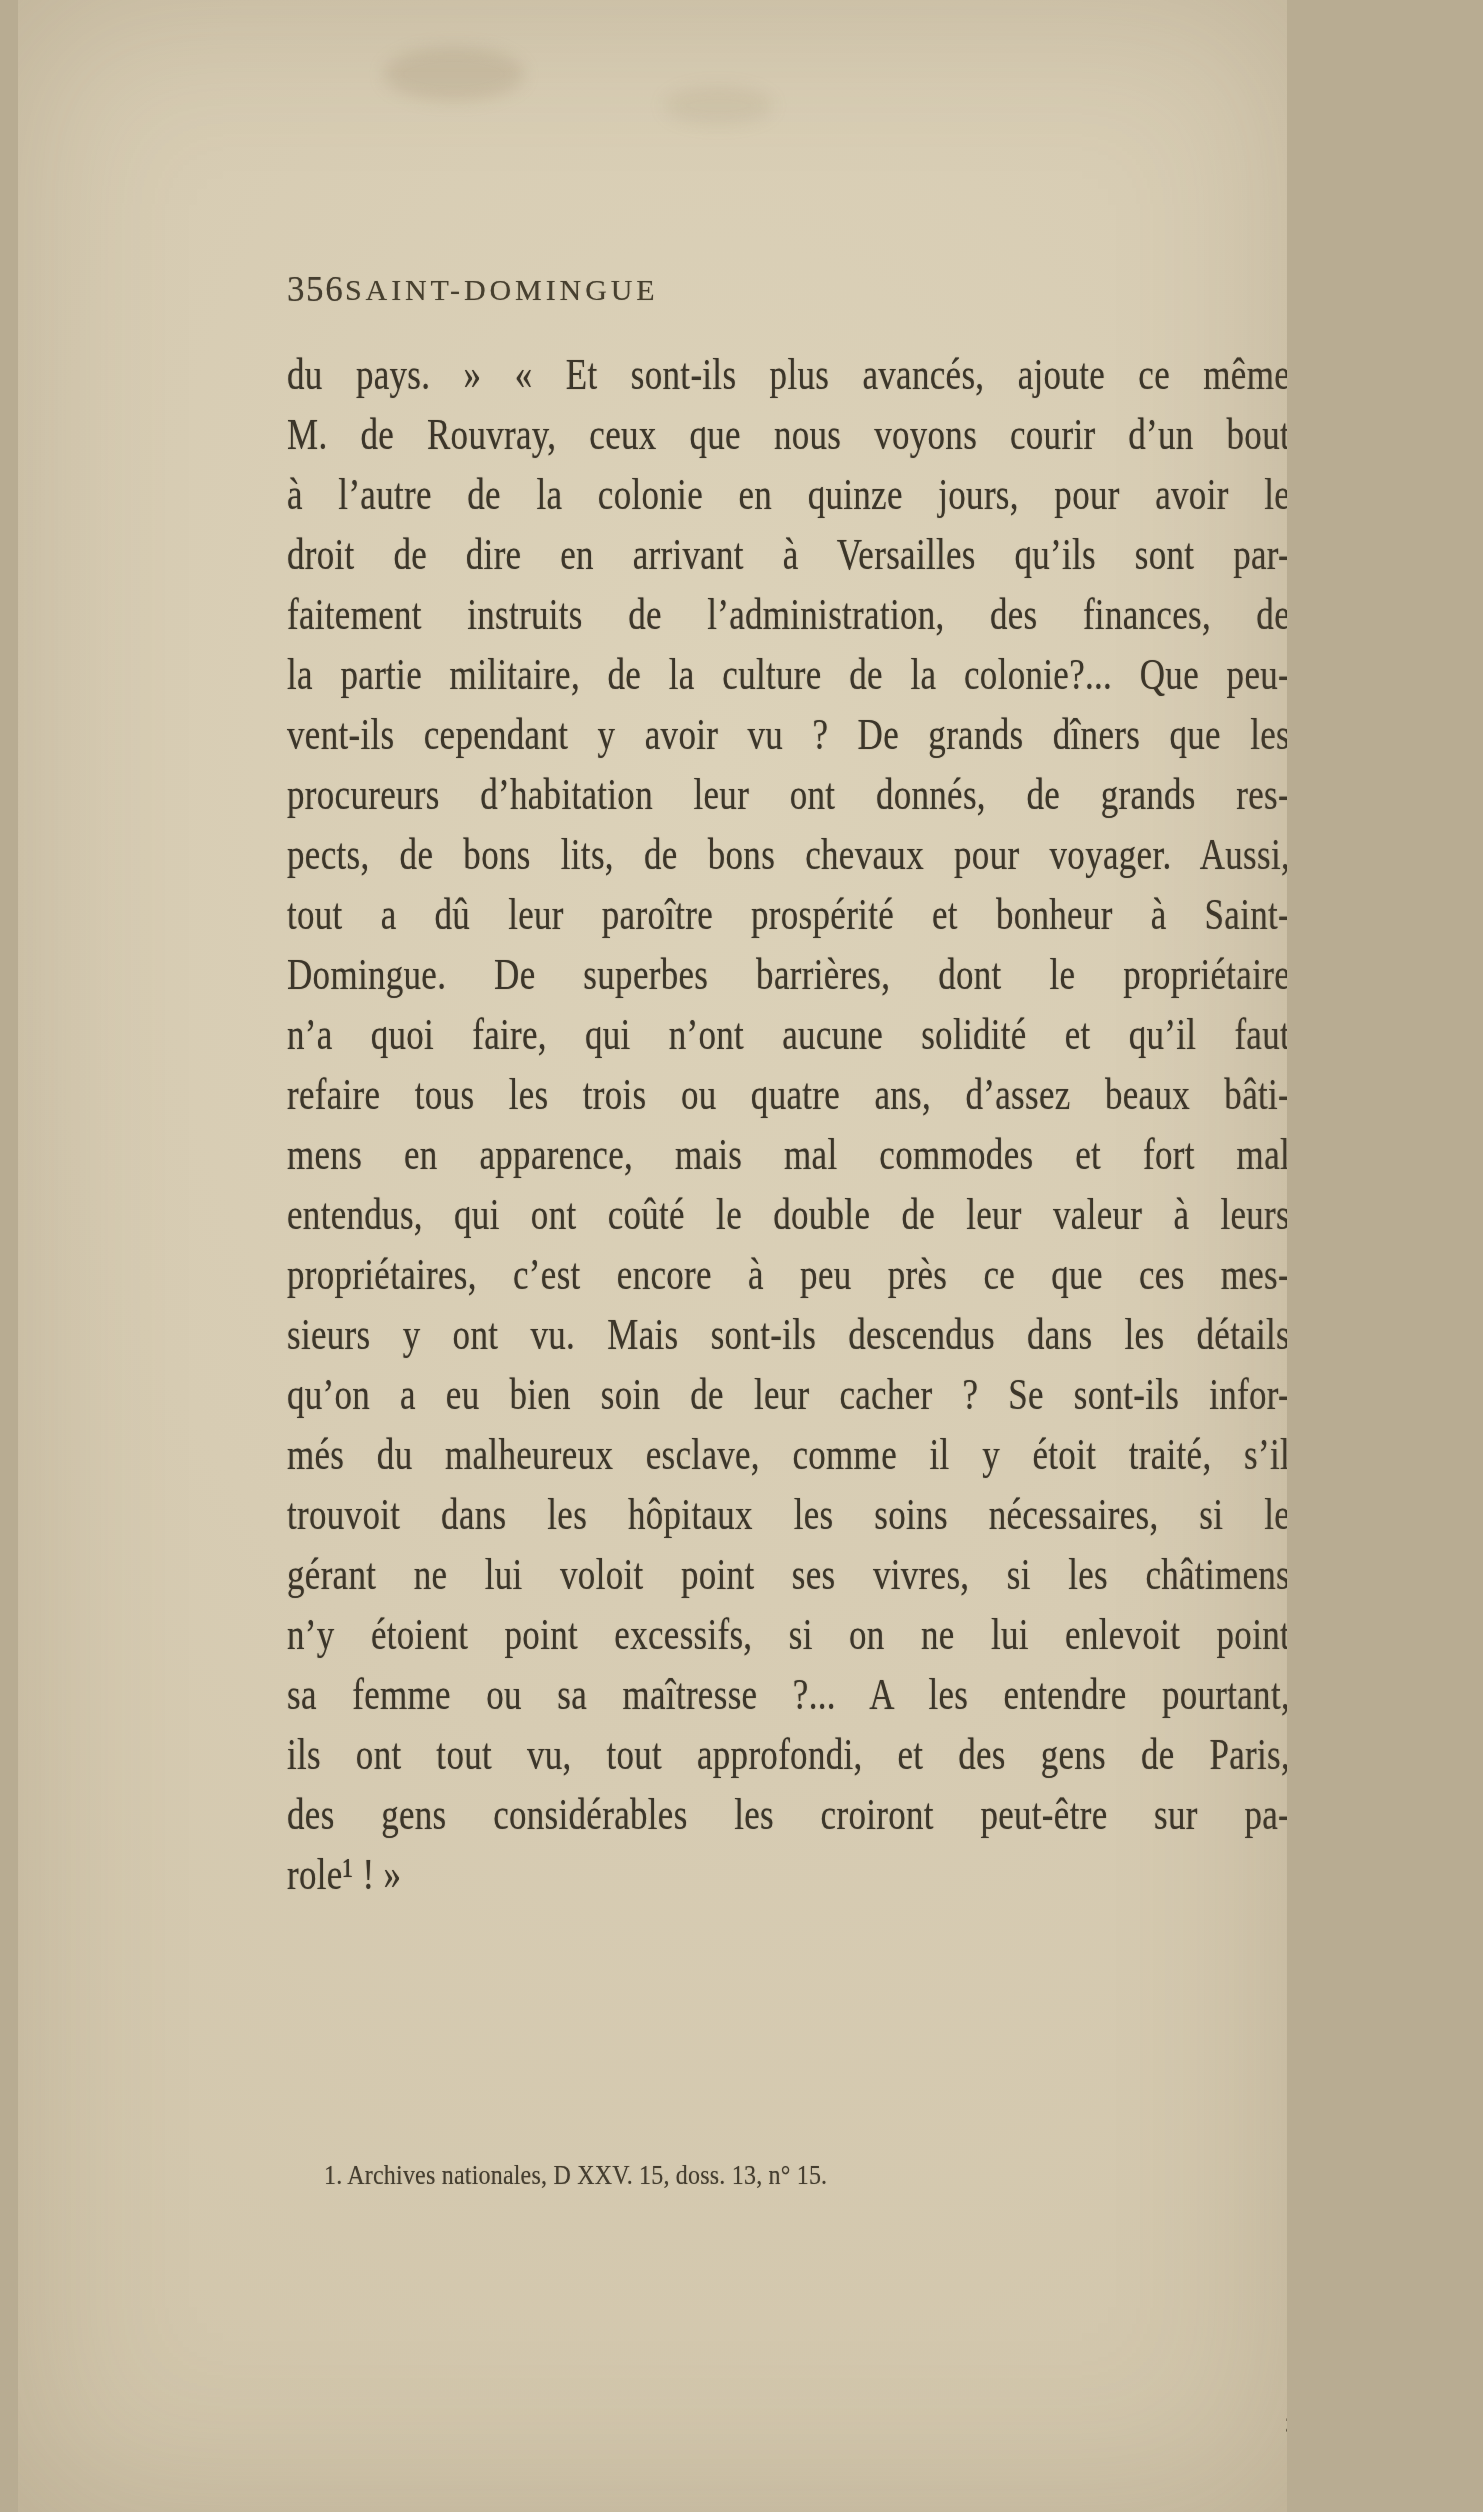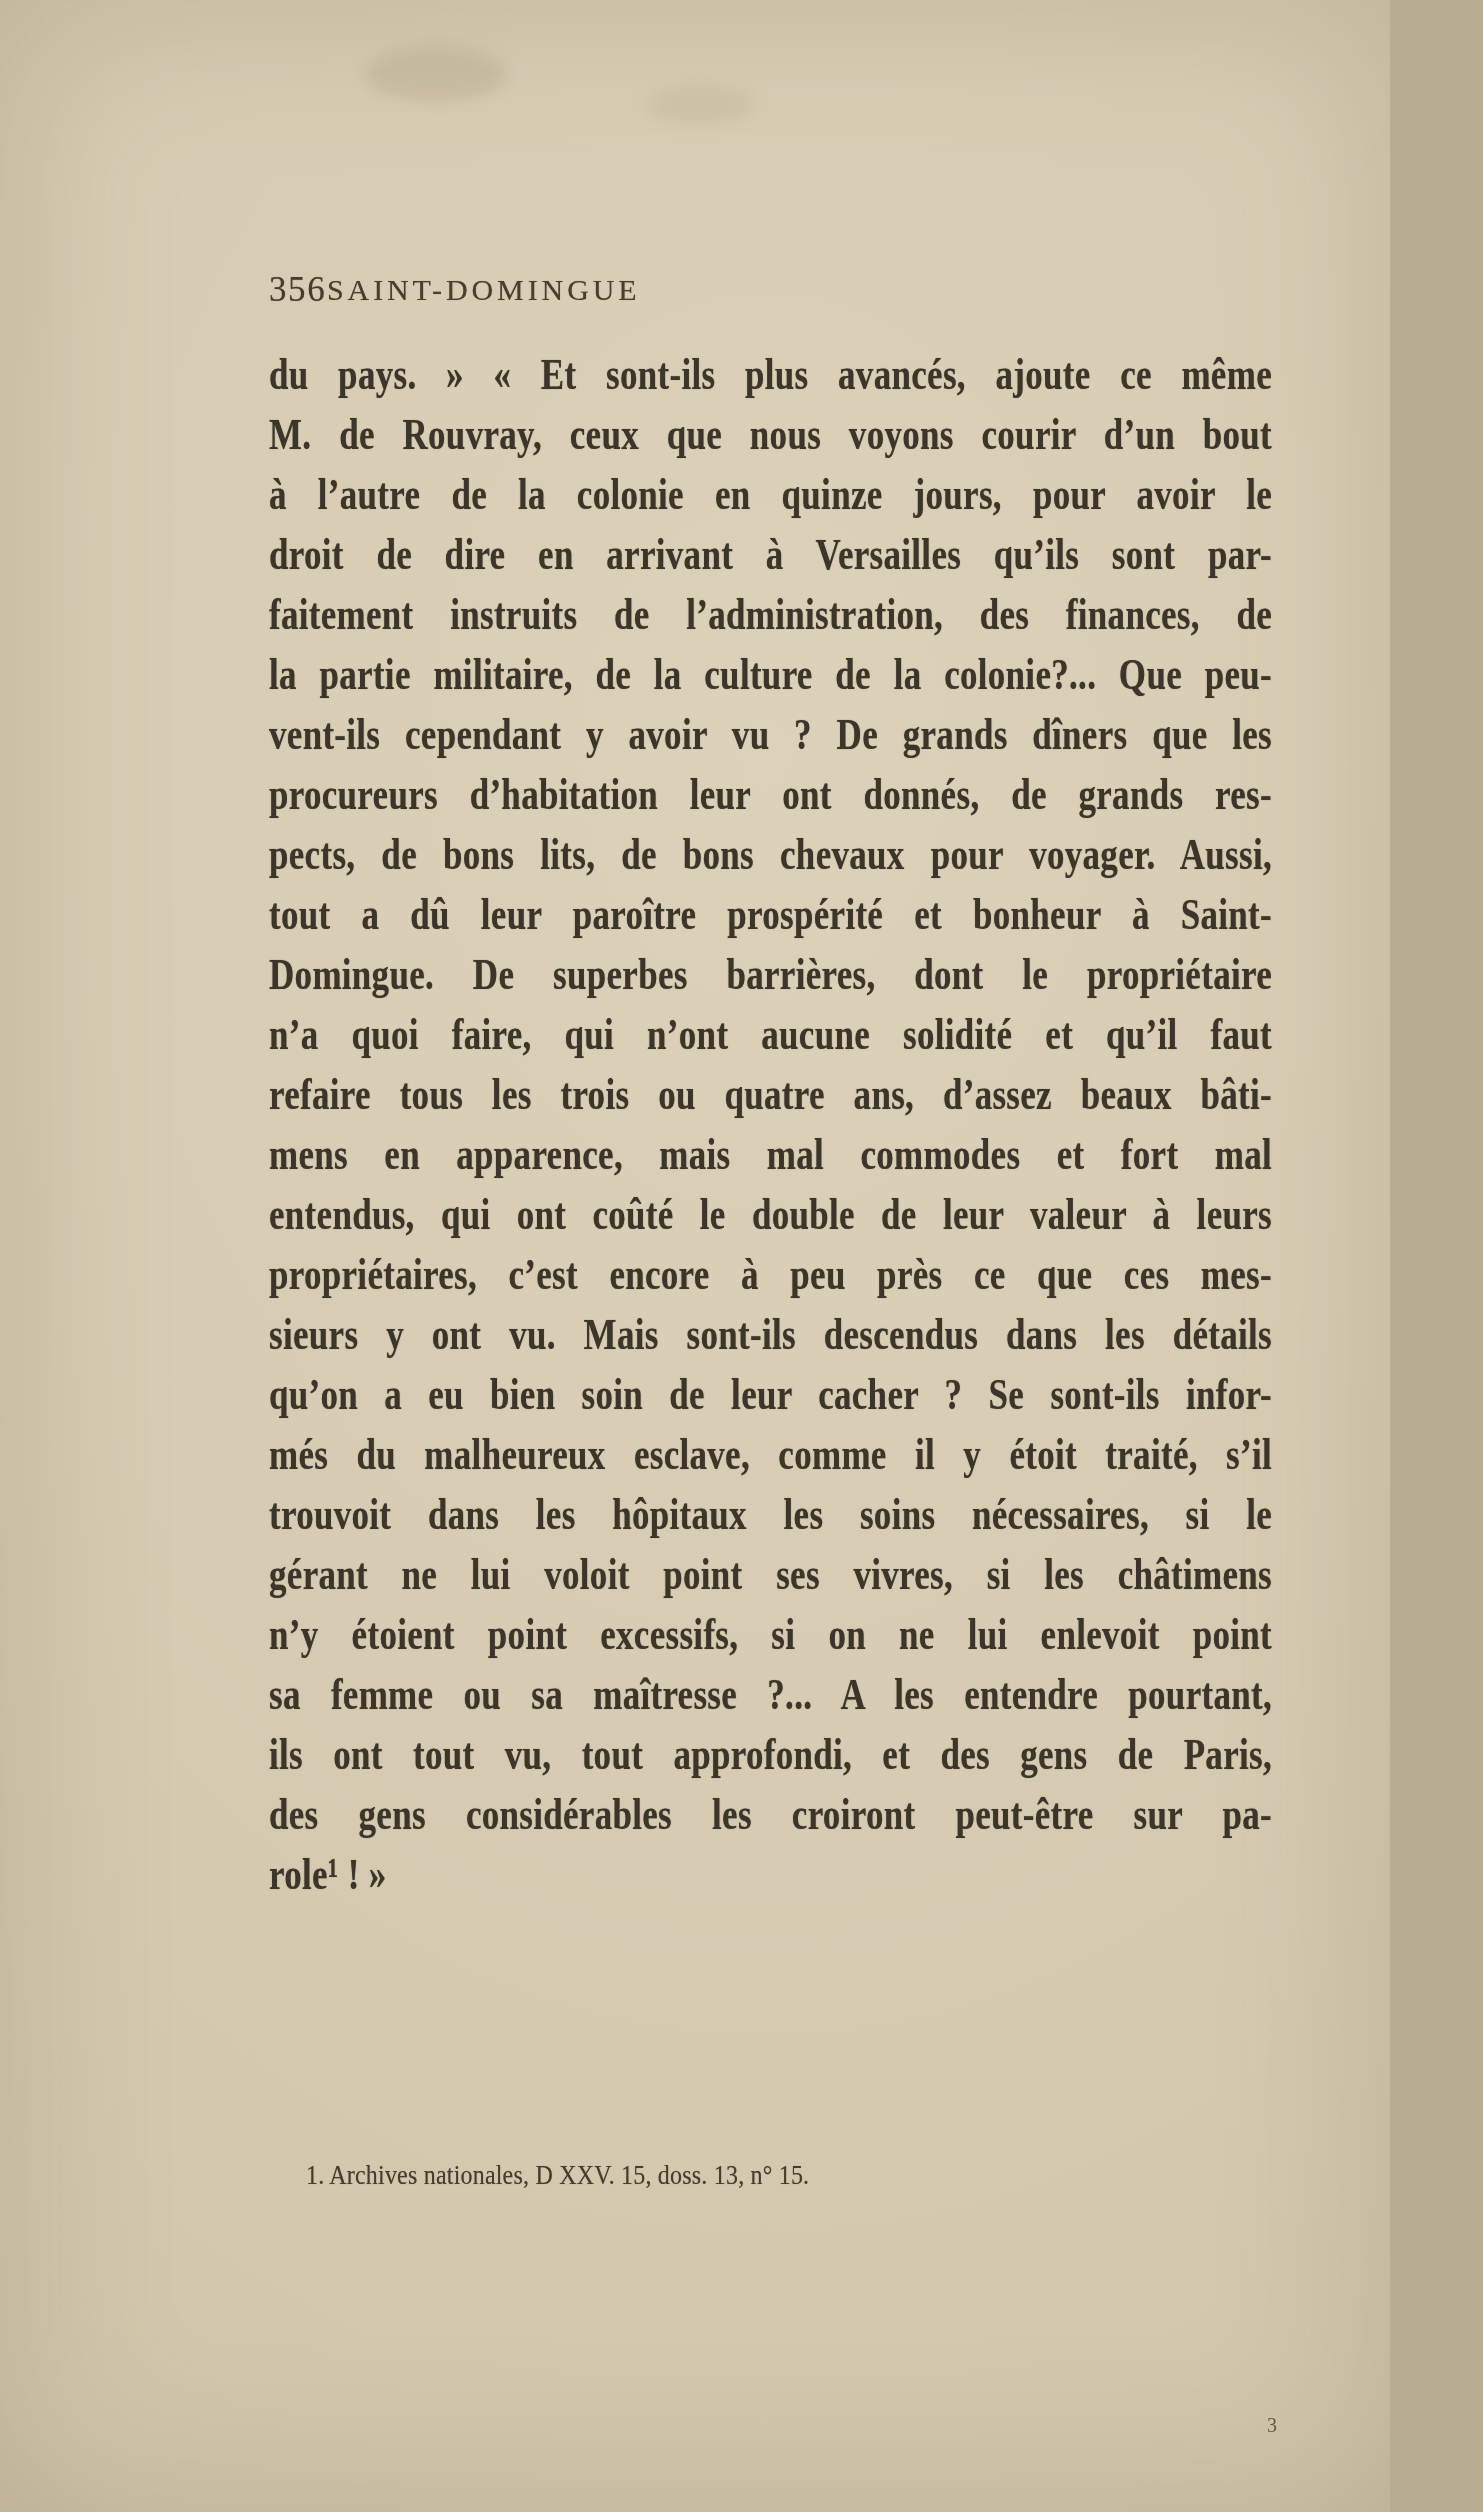--- a/index.html
+++ b/index.html
@@ -2,27 +2,28 @@
 <html style="font-size:12.5px"><head>
 <meta charset="utf-8">
 <style>
   html, body {
     margin: 0;
     padding: 0;
     background: #b8ac92;
   }
   .page {
     position: relative;
-    width: 1390px;
+    width: 1269px;
     height: 2512px;
     overflow: hidden;
     font-family: "Liberation Serif", "DejaVu Serif", serif;
     background:
       radial-gradient(120% 90% at 55% 30%, #dcd2b9 0%, #d7ccb3 45%, #cfc3a8 100%);
     color: #3c362a;
+    margin-left: 18px;
   }
   .page::after {
     content: "";
     position: absolute;
     inset: 0;
     pointer-events: none;
     box-shadow: inset 0 0 171px rgba(110, 92, 62, 0.22);
   }
   .smudge {
     position: absolute;
@@ -62,21 +63,21 @@
   }
   .textblock {
     position: absolute;
     left: 269px;
     top: 347px;
     width: 1003px;
     font-size: 35px;
     color: #3c362a;
     text-shadow: 0 0 1px rgba(66, 57, 41, 0.55);
   }
-  .paragraph { margin: 0; font-weight: bold; }
+  .paragraph { margin: 0; }
   .line {
     height: 60px;
     line-height: 60px;
     text-align: justify;
     text-align-last: justify;
     letter-spacing: 0.3px;
     transform: scaleY(1.28);
     transform-origin: 50% 60%;
   }
   .line.indent { text-indent: 45px; }

